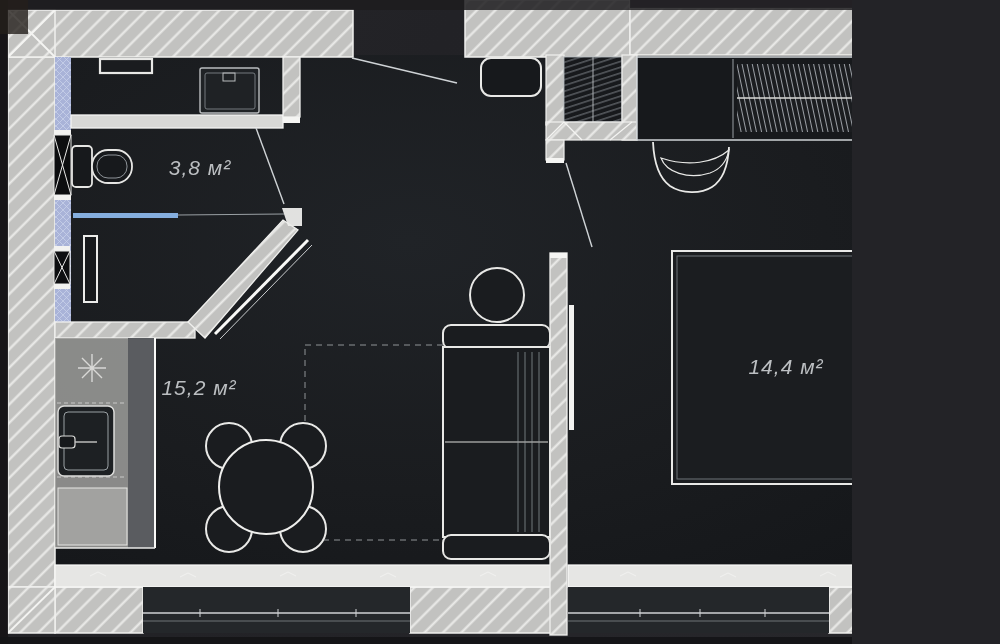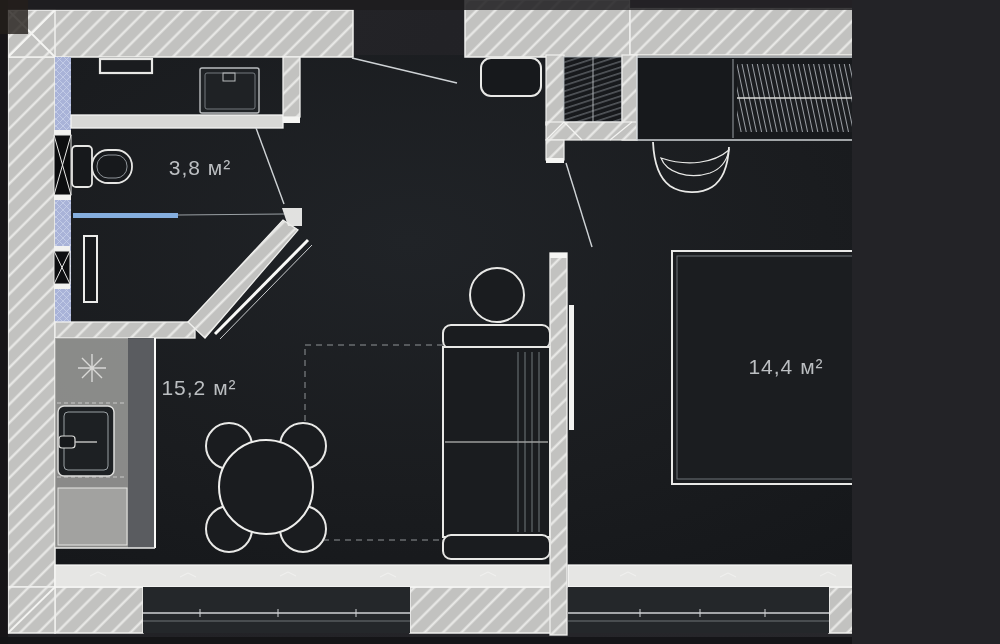--- a/index.html
+++ b/index.html
@@ -1,18 +1,18 @@
 <!DOCTYPE html>
 <html><head>
 <meta charset="utf-8">
 <style>
   html,body{margin:0;padding:0;background:#232327;}
   .stage{position:relative;width:852px;height:644px;overflow:hidden;
          background:linear-gradient(115deg,#26262a 0%,#222226 40%,#27272b 100%);
-         font-family:"Liberation Sans",sans-serif;}
+         font-family:"Liberation Sans",sans-serif;font-style:italic;}
   svg{position:absolute;left:0;top:0;display:block;}
   .room-label{fill:#bcbfc2;font-family:"Liberation Sans",sans-serif;font-size:21px;
               letter-spacing:1px;font-weight:400;}
 </style>
 </head>
 <body>
 
 <div class="stage">
 <svg width="1000" height="644" viewBox="0 0 1000 644">
   <defs>

